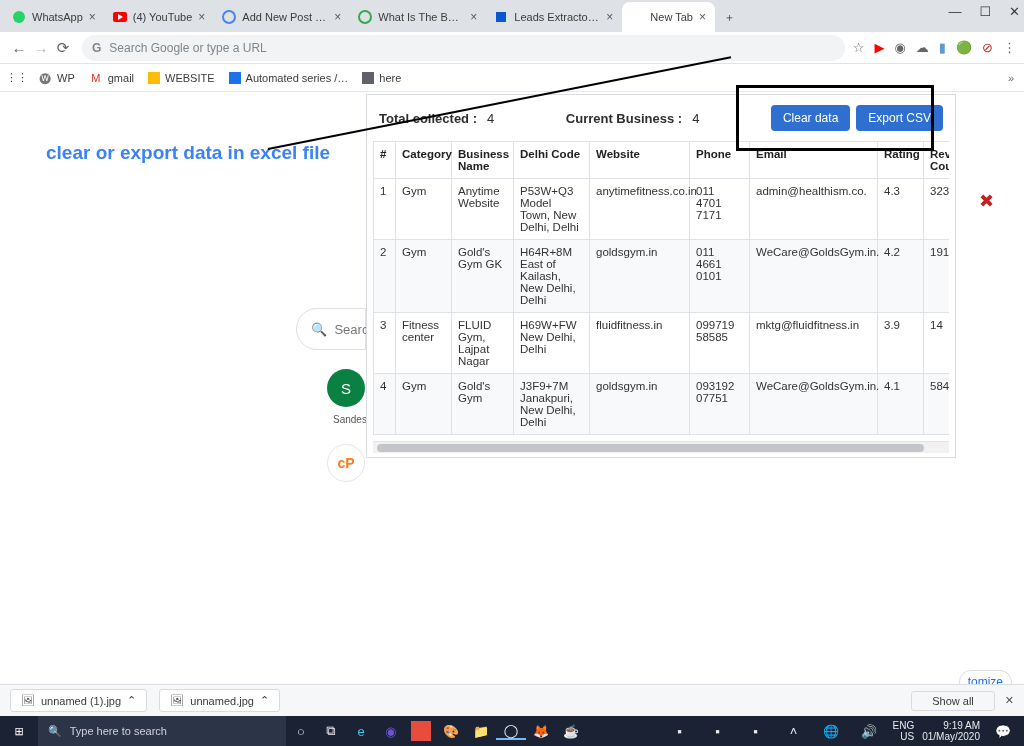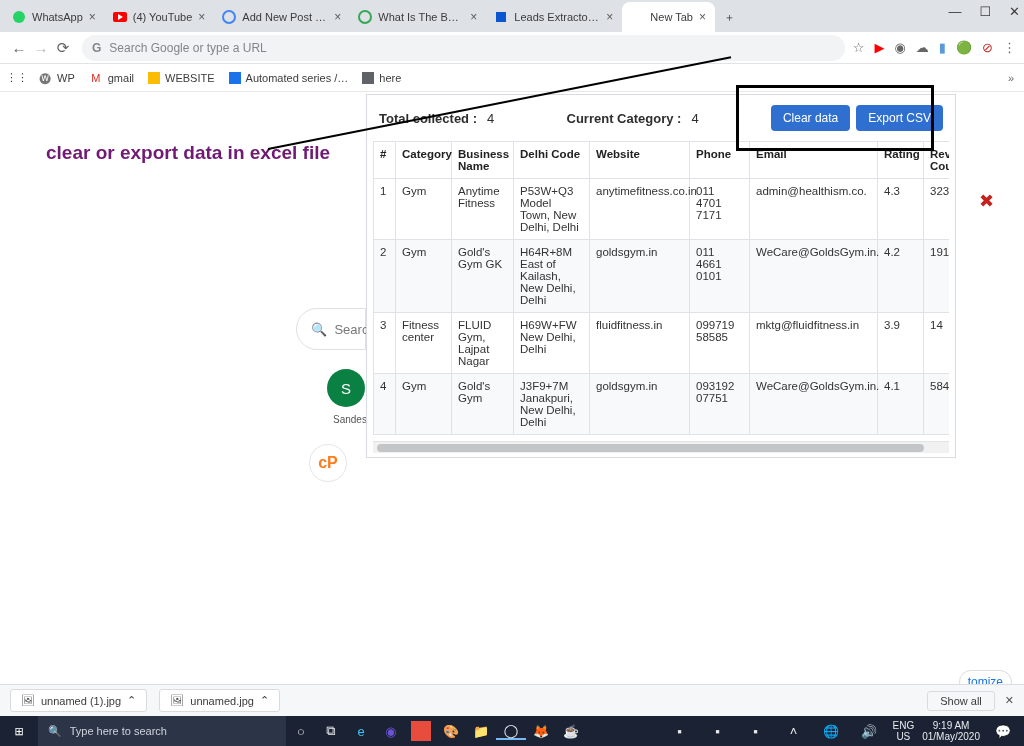--- a/index.html
+++ b/index.html
@@ -19,49 +19,49 @@
   .omnibox .g { margin-right:8px; font-weight:bold; }
   .ext-tray { display:flex; align-items:center; gap:10px; color:#666; font-size:13px; }
   .bookmarks-bar { background:#fff; height:28px; display:flex; align-items:center; padding:0 10px; font-size:11px; color:#3b3b3b; gap:14px; border-bottom:1px solid #e8e8e8; }
   .bm { display:flex; align-items:center; gap:5px; }
   .bm .bicon { width:14px; height:14px; display:flex; align-items:center; justify-content:center; }
   .chev { margin-left:auto; color:#666; }
   .page-area { position:absolute; left:0; right:0; top:94px; bottom:36px; background:#fff; }
   .search-stub { position:absolute; left:296px; top:214px; width:70px; height:42px; border-radius:22px 0 0 22px; border:1px solid #e0e0e0; display:flex; align-items:center; padding-left:14px; color:#777; font-size:13px; }
   .avatar { position:absolute; left:327px; top:275px; width:38px; height:38px; border-radius:50%; background:#0b8043; color:#fff; display:flex; align-items:center; justify-content:center; font-size:15px; }
   .avatar-label { position:absolute; left:333px; top:320px; font-size:10px; color:#555; }
-  .cpanel { position:absolute; left:309px; top:350px; width:38px; height:38px; border-radius:50%; border:1px solid #e5e5e5; display:flex; align-items:center; justify-content:center; color:#ff7c1d; font-weight:bold; font-size:16px; }
+  .cpanel { position:absolute; left:327px; top:350px; width:38px; height:38px; border-radius:50%; border:1px solid #e5e5e5; display:flex; align-items:center; justify-content:center; color:#ff7c1d; font-weight:bold; font-size:14px; }
   .ext-panel { position:absolute; left:366px; top:0; width:590px; background:#fff; border:1px solid #d8dbe0; }
   .panel-head { display:flex; align-items:center; padding:10px 12px; font-size:13px; color:#2e2e2e; font-weight:bold; gap:6px; }
   .panel-head .spacer { flex:1; }
   .panel-head .normal { font-weight:normal; margin-left:4px; }
   .btn { background:#2f6fd0; color:#fff; border-radius:4px; padding:6px 12px; font-size:12px; font-weight:normal; cursor:pointer; }
   .highlight-box { position:absolute; border:3px solid #000; left:736px; top:-9px; width:198px; height:66px; pointer-events:none; }
-  .annot { position:absolute; left:46px; top:140px; font-size:19px; font-weight:bold; color:#701a75; line-height:1.4; }
+  .annot { position:absolute; left:46px; top:140px; font-size:19px; font-weight:bold; color:#3b82f6; line-height:1.4; }
   .annot-line { position:absolute; left:268px; top:148px; width:472px; height:2px; background:#000; transform-origin:left center; transform:rotate(-11.2deg); }
   .table-wrap { margin:0 6px 6px 6px; overflow:auto; }
   table { border-collapse:collapse; width:100%; font-size:11.5px; color:#333; table-layout:fixed; }
   th, td { border:1px solid #dfe2e7; padding:6px 6px; text-align:left; vertical-align:top; }
   th { font-weight:bold; color:#222; }
   tbody tr:nth-child(even) td { background:#f8f9fa; }
   .col-idx{width:22px} .col-cat{width:56px} .col-bn{width:62px} .col-pc{width:76px} .col-web{width:100px} .col-ph{width:60px} .col-em{width:128px} .col-rat{width:46px} .col-rev{width:52px}
   .hscroll { height:12px; background:#f1f1f1; border-top:1px solid #e3e3e3; display:flex; align-items:center; margin:0 6px 4px 6px; }
   .hscroll .thumb { height:8px; background:#c3c5c9; border-radius:4px; margin-left:4px; width:95%; }
   .customize { position:absolute; right:12px; bottom:52px; font-size:12px; color:#1a73e8; border:1px solid #dadce0; padding:4px 8px; border-radius:14px; }
   .block-icon { position:absolute; right:30px; top:96px; font-size:18px; color:#c5221f; }
   .dl-bar { position:absolute; left:0; right:0; bottom:30px; height:32px; background:#f6f7f8; border-top:1px solid #dcdde0; display:flex; align-items:center; font-size:11px; color:#3a3a3a; padding:0 10px; }
   .dl-item { display:flex; align-items:center; gap:6px; background:#fff; border:1px solid #dadbde; padding:4px 10px; border-radius:3px; margin-right:12px; }
-  .dl-bar .showall { margin-left:auto; border:1px solid #dadbde; padding:3px 12px; border-radius:3px; }
+  .dl-bar .showall { margin-left:auto; border:1px solid #dadbde; padding:3px 20px; border-radius:3px; }
   .dl-bar .close { margin-left:10px; color:#555; }
   .taskbar { position:absolute; left:0; right:0; bottom:0; height:30px; background:#1a2233; display:flex; align-items:center; color:#e8eaed; font-size:11px; }
   .tb-start { width:38px; display:flex; justify-content:center; color:#fff; }
   .tb-search { display:flex; align-items:center; gap:8px; background:#2c3448; height:30px; padding:0 10px; width:248px; color:#cfd3dc; }
   .tb-icon { width:30px; display:flex; justify-content:center; font-size:13px; }
   .tb-right { margin-left:auto; display:flex; align-items:center; gap:8px; padding-right:6px; }
-  .tb-time { text-align:center; line-height:1.1; font-size:10px; }
+  .tb-time { text-align:right; line-height:1.1; font-size:10px; }
   svg { display:block; }
 </style>
 </head>
 <body>
 
 <div class="chrome-top">
   <div class="tab">
     <span class="favicon">
         <svg width="14" height="14">
           <circle cx="7" cy="7" r="6" fill="#25d366"></circle>
@@ -175,21 +175,21 @@
       <span>S</span>
     </div>
   <div class="avatar-label">Sandesh</div>
   <div class="cpanel">cP</div>
 
   <div class="ext-panel">
     <div class="panel-head">
       <span>Total collected :</span>
       <span class="normal">4</span>
       <span class="spacer"></span>
-      <span>Current Category :</span>
+      <span>Current Business :</span>
       <span class="normal">4</span>
       <span class="spacer"></span>
       <span class="btn">Clear data</span>
       <span class="btn">Export CSV</span>
     </div>
     <div class="table-wrap">
       <table>
         <thead>
             <tr>
           <th class="col-idx">#</th>
@@ -200,21 +200,21 @@
           <th class="col-ph">Phone</th>
           <th class="col-em">Email</th>
           <th class="col-rat">Rating</th>
           <th class="col-rev">Review Count</th>
         </tr>
           </thead>
         <tbody id="tbody">
             <tr>
               <td>1</td>
               <td>Gym</td>
-              <td>Anytime Fitness</td>
+              <td>Anytime Website</td>
               <td>P53W+Q3 Model Town, New Delhi, Delhi</td>
               <td>anytimefitness.co.in</td>
               <td>011 4701 7171</td>
               <td>admin@healthism.co.</td>
               <td>4.3</td>
               <td>323</td>
             </tr>
             <tr>
               <td>2</td>
               <td>Gym</td>

